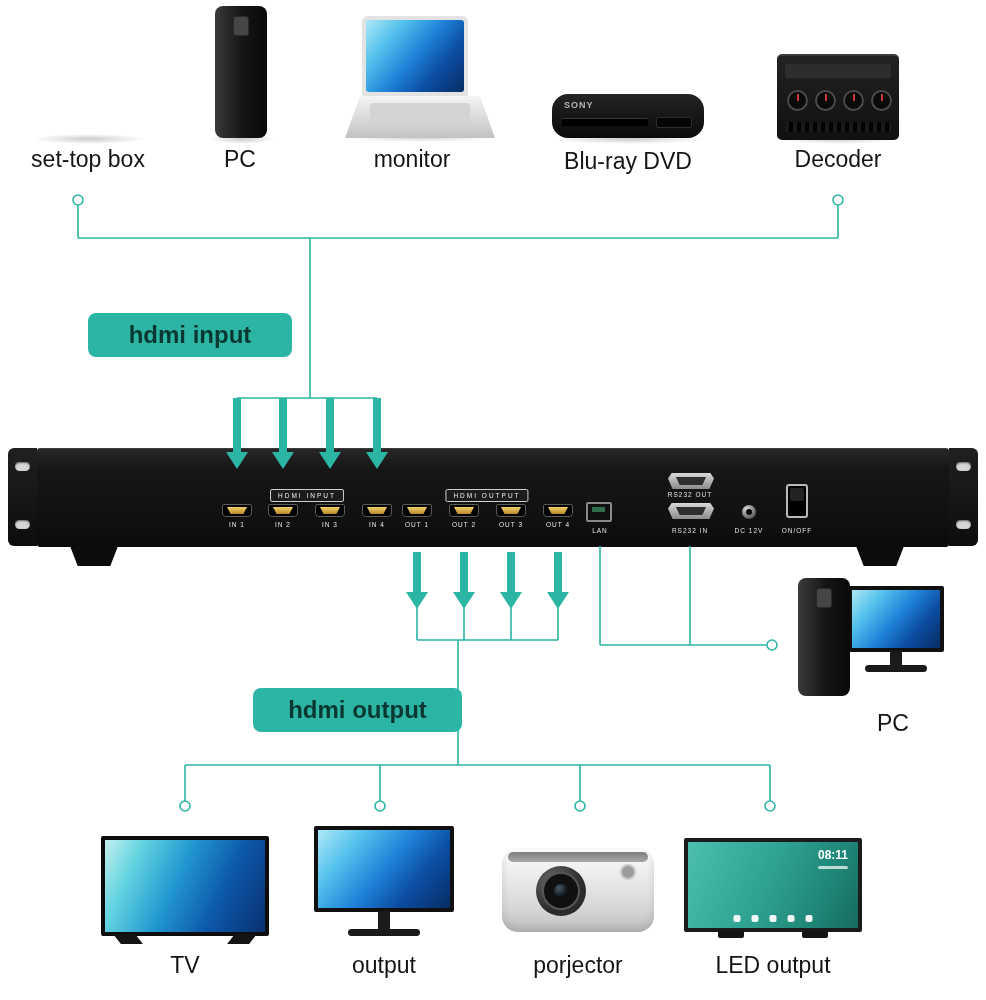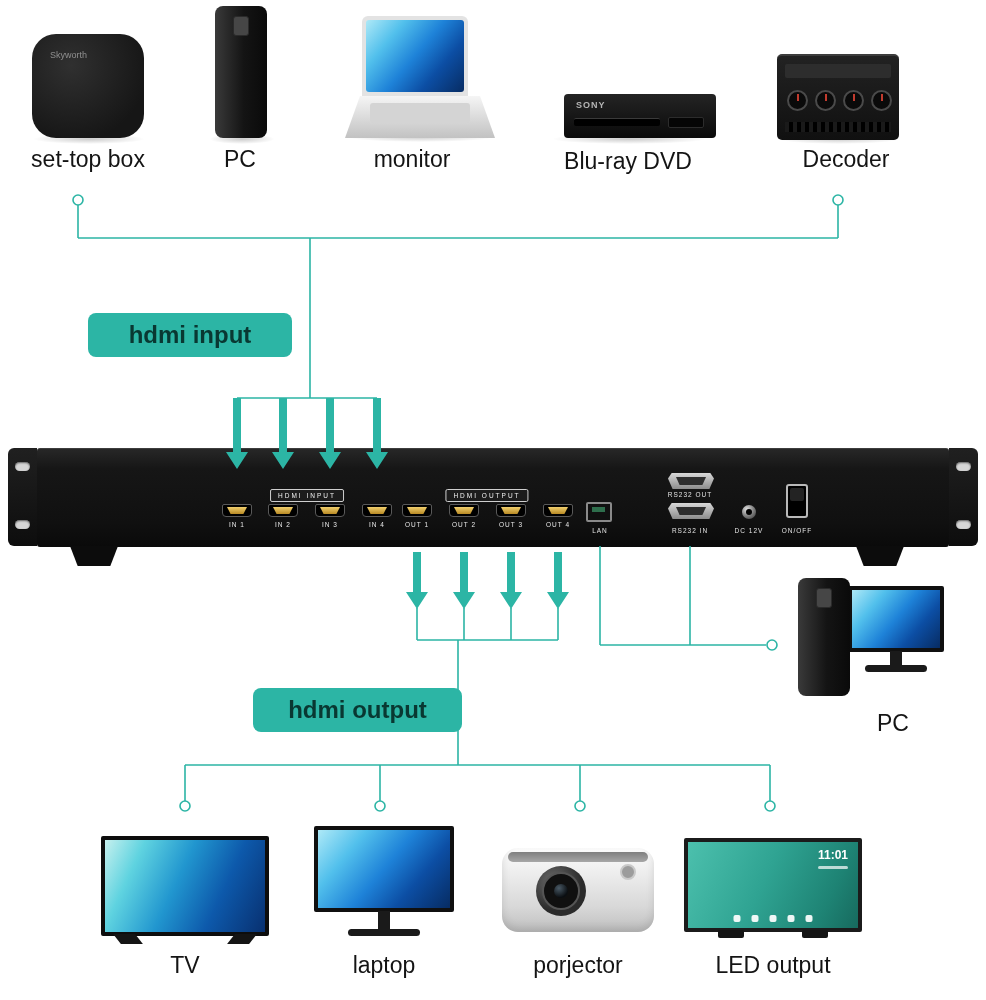--- a/index.html
+++ b/index.html
@@ -27,21 +27,21 @@
   .tower-logo{position:absolute;left:50%;top:10px;transform:translateX(-50%);
               width:14px;height:18px;border-radius:3px;background:#464646;border:1px solid #2a2a2a;}
   .lap-screen{position:absolute;left:17px;top:0;width:106px;height:80px;background:#e3e3e3;
               border-radius:6px 6px 0 0;padding:4px;box-sizing:border-box;}
   .lap-display{width:98px;height:72px;border-radius:3px;}
   .lap-base{position:absolute;left:0;top:80px;width:150px;height:42px;
             background:linear-gradient(#f5f5f5,#c2c2c2);
             clip-path:polygon(10% 0,90% 0,100% 100%,0 100%);}
   .lap-kb{position:absolute;left:25px;top:7px;width:100px;height:20px;background:#d4d4d4;border-radius:3px;}
   .bluescreen{background:linear-gradient(130deg,#aee9f7 0%,#52c0ec 25%,#1e82d8 50%,#0c4ea4 72%,#072c63 100%);}
-  .bluray{width:152px;height:44px;background:linear-gradient(#242424,#0a0a0a);border-radius:4px;z-index:1;margin-left:12px;}
+  .bluray{width:152px;height:44px;background:linear-gradient(#242424,#0a0a0a);border-radius:16px;z-index:1;}
   .bluray-brand{position:absolute;left:12px;top:6px;font-size:9px;font-weight:bold;color:#b5b5b5;letter-spacing:1px;}
   .bluray-tray{position:absolute;left:10px;top:24px;width:86px;height:7px;background:#000;
                border-top:1px solid #3a3a3a;border-radius:2px;}
   .bluray-display{position:absolute;right:12px;top:23px;width:34px;height:9px;background:#050505;
                   border:1px solid #2c2c2c;border-radius:2px;}
   .decoder{width:122px;height:84px;background:linear-gradient(#222,#101010);border-radius:5px;
            border-top:2px solid #3c3c3c;z-index:1;}
   .dec-strip{position:absolute;left:8px;top:8px;width:106px;height:14px;background:#2d2d2d;border-radius:2px;}
   .gauge{position:absolute;top:34px;width:17px;height:17px;border-radius:50%;background:#0a0a0a;border:2px solid #4a4a4a;}
   .gauge:after{content:"";position:absolute;left:8px;top:2px;width:2px;height:7px;background:#c23b2e;}
@@ -149,23 +149,20 @@
       <circle cx="772" cy="645" r="5"></circle>
     </g>
   </svg>
 
   <div class="shadow" style="left:34px;top:134px;width:110px;"></div>
   <div class="shadow" style="left:210px;top:134px;width:64px;"></div>
   <div class="shadow" style="left:348px;top:132px;width:145px;"></div>
   <div class="shadow" style="left:553px;top:134px;width:152px;"></div>
   <div class="shadow" style="left:779px;top:134px;width:120px;"></div>
 
-  <div class="abs settop" style="left:32px;top:34px;">
-    <span class="settop-brand">Skyworth</span>
-  </div>
 
   <div class="abs tower" style="left:215px;top:6px;height:132px;">
     <div class="tower-logo"></div>
   </div>
 
   <div class="abs" style="left:345px;top:16px;width:150px;height:124px;z-index:1;">
     <div class="lap-screen">
       <div class="lap-display bluescreen"></div>
     </div>
     <div class="lap-base">
@@ -185,21 +182,21 @@
     <div class="gauge" style="left:38px;"></div>
     <div class="gauge" style="left:66px;"></div>
     <div class="gauge" style="left:94px;"></div>
     <div class="dec-vent"></div>
   </div>
 
   <div class="lbl" style="left:88px;top:146px;">set-top box</div>
   <div class="lbl" style="left:240px;top:146px;">PC</div>
   <div class="lbl" style="left:412px;top:146px;">monitor</div>
   <div class="lbl" style="left:628px;top:148px;">Blu-ray DVD</div>
-  <div class="lbl" style="left:838px;top:146px;margin-left:8px;">Decoder</div>
+  <div class="lbl" style="left:838px;top:146px;">Decoder</div>
 
   <div class="tag" style="left:88px;top:313px;width:204px;height:44px;">hdmi input</div>
 
   <div class="ear" style="left:8px;">
     <div class="hole" style="top:14px;"></div>
     <div class="hole" style="top:72px;"></div>
   </div>
   <div class="ear right" style="left:949px;">
     <div class="hole" style="top:14px;"></div>
     <div class="hole" style="top:72px;"></div>
@@ -311,32 +308,32 @@
     <div class="proj-lens">
       <div class="proj-lens2">
         <div class="proj-lens3"></div>
       </div>
     </div>
     <div class="proj-btn"></div>
   </div>
 
   <div class="abs led" style="left:684px;top:838px;">
     <div class="led-screen">
-      <span class="led-clock">11:01</span>
+      <span class="led-clock">08:11</span>
       <div class="led-line"></div>
       <div class="led-icons">
         <i></i>
           <i></i>
           <i></i>
           <i></i>
           <i></i>
       </div>
     </div>
     <div class="led-foot" style="left:34px;"></div>
     <div class="led-foot" style="right:34px;"></div>
   </div>
 
   <div class="lbl" style="left:185px;top:952px;">TV</div>
-  <div class="lbl" style="left:384px;top:952px;">laptop</div>
+  <div class="lbl" style="left:384px;top:952px;">output</div>
   <div class="lbl" style="left:578px;top:952px;">porjector</div>
   <div class="lbl" style="left:773px;top:952px;">LED output</div>
 
 </div>
 
 </body></html>

